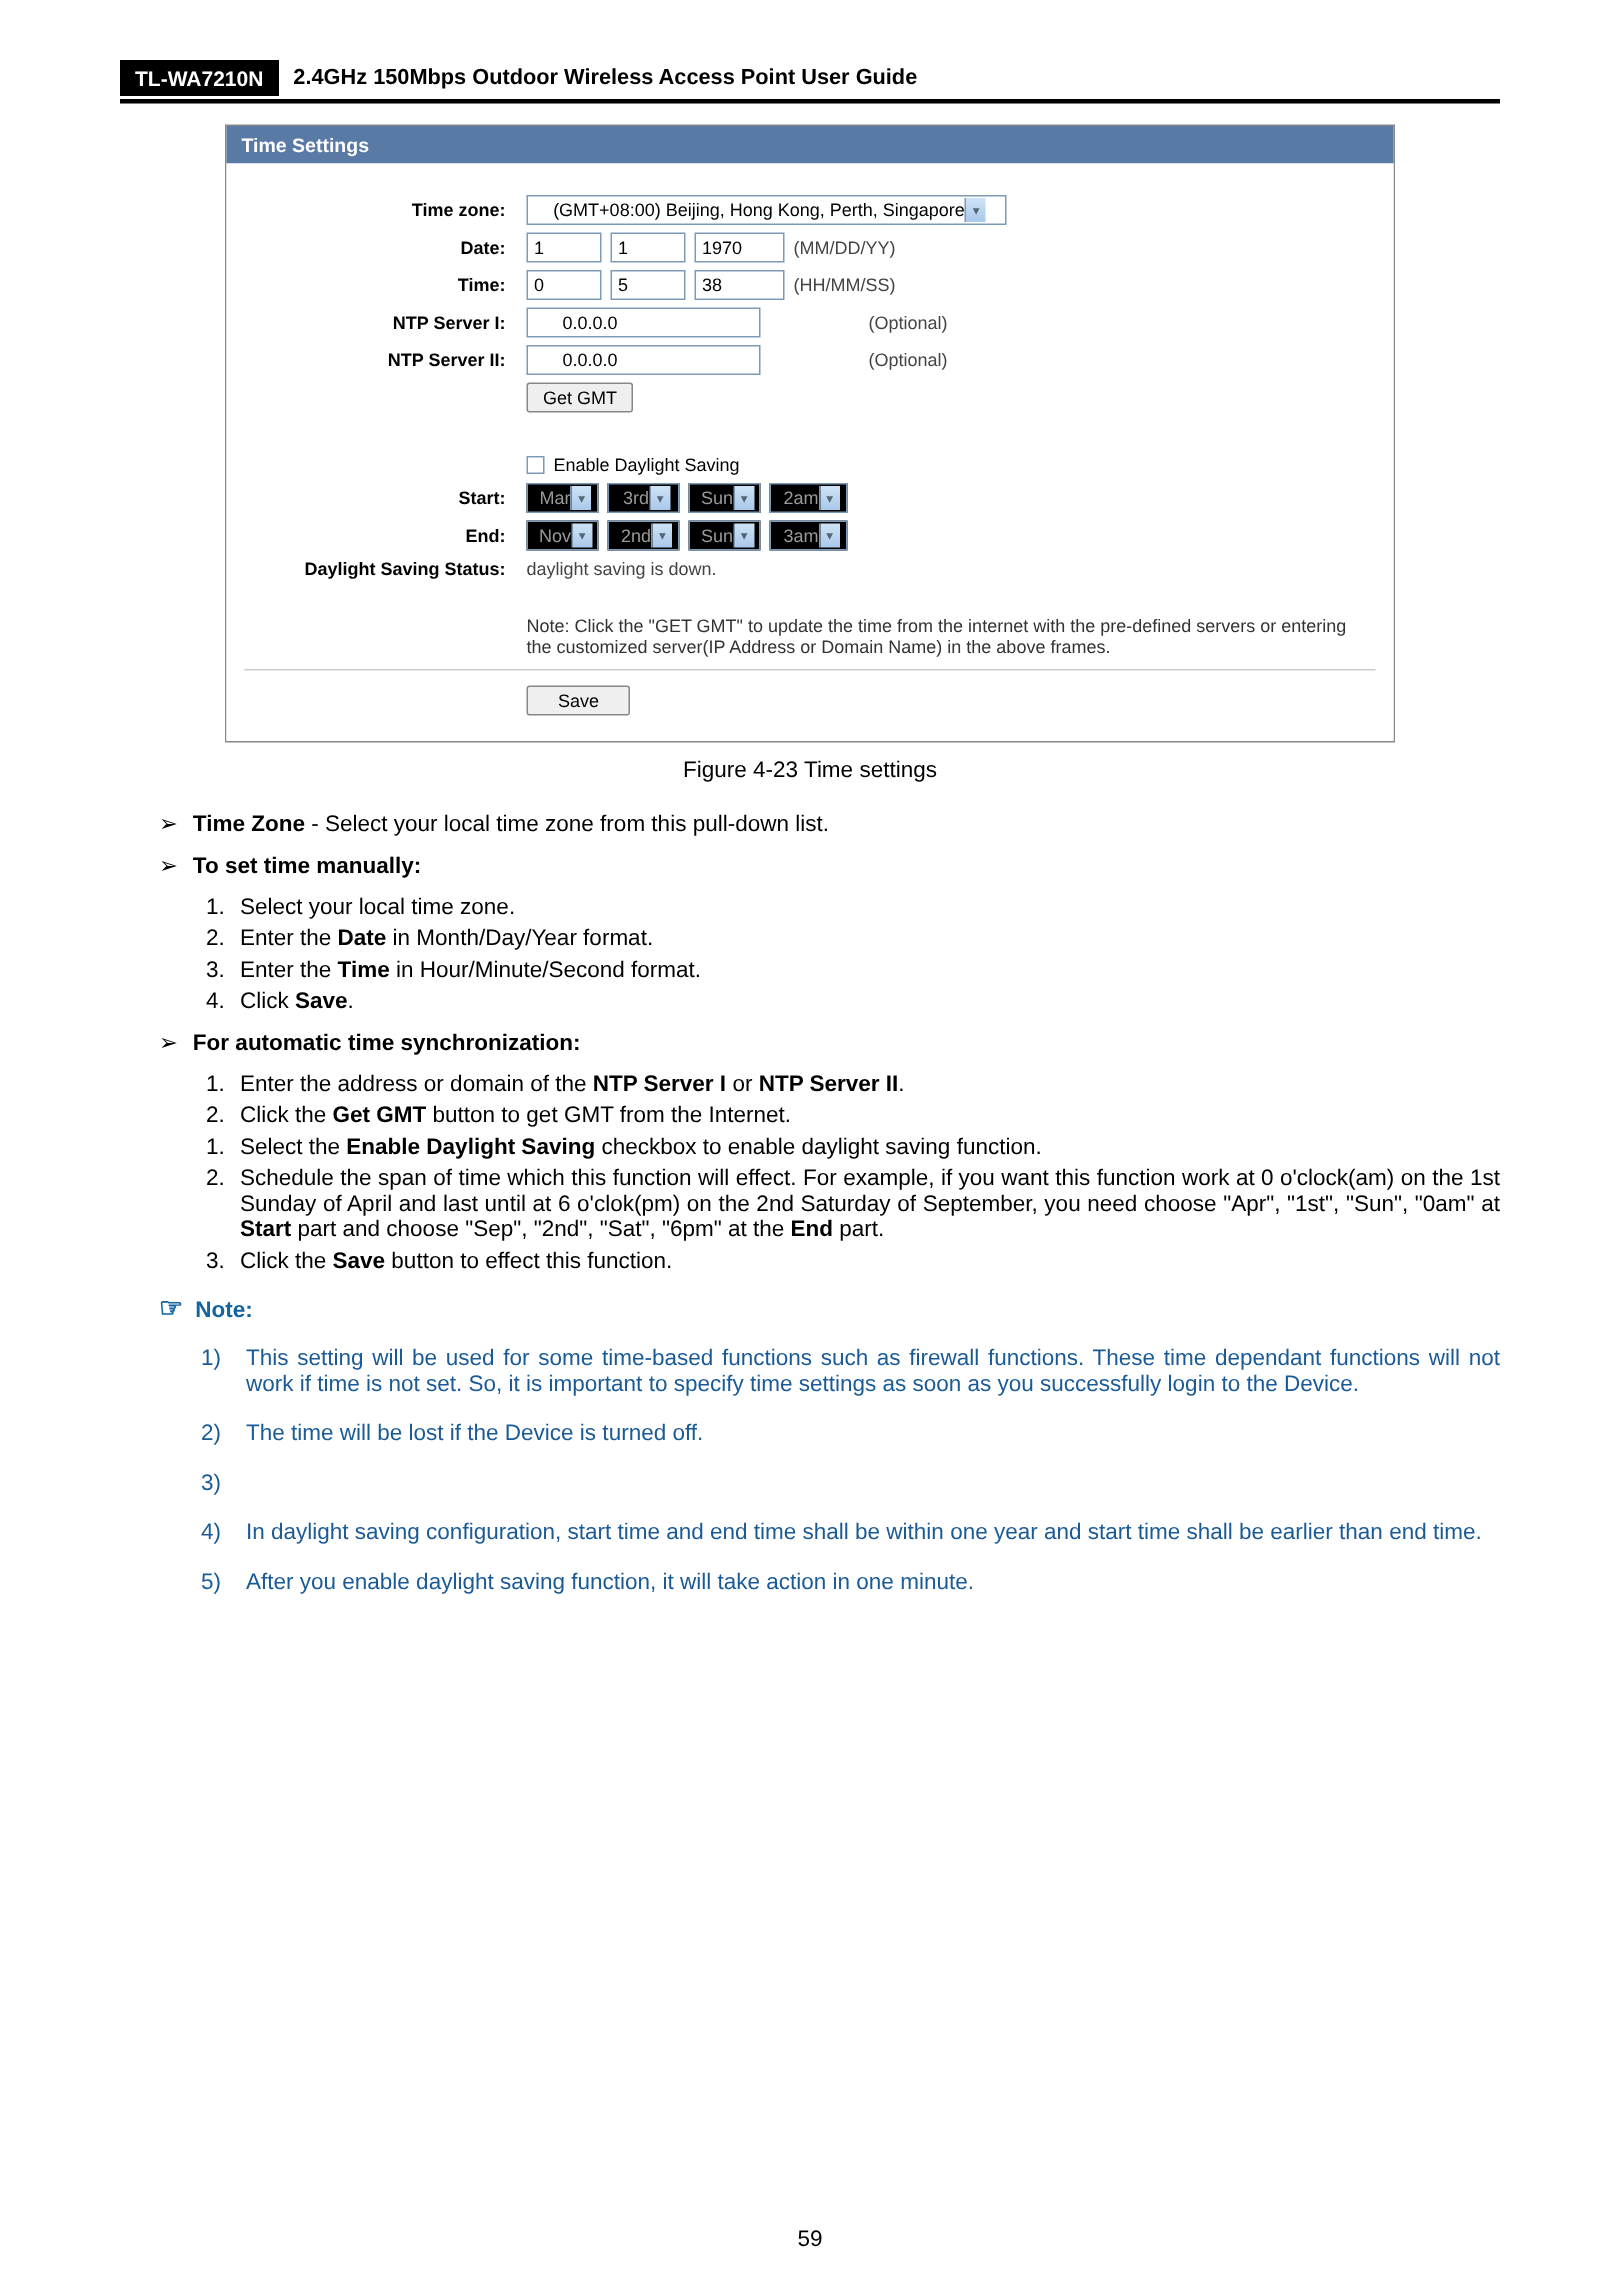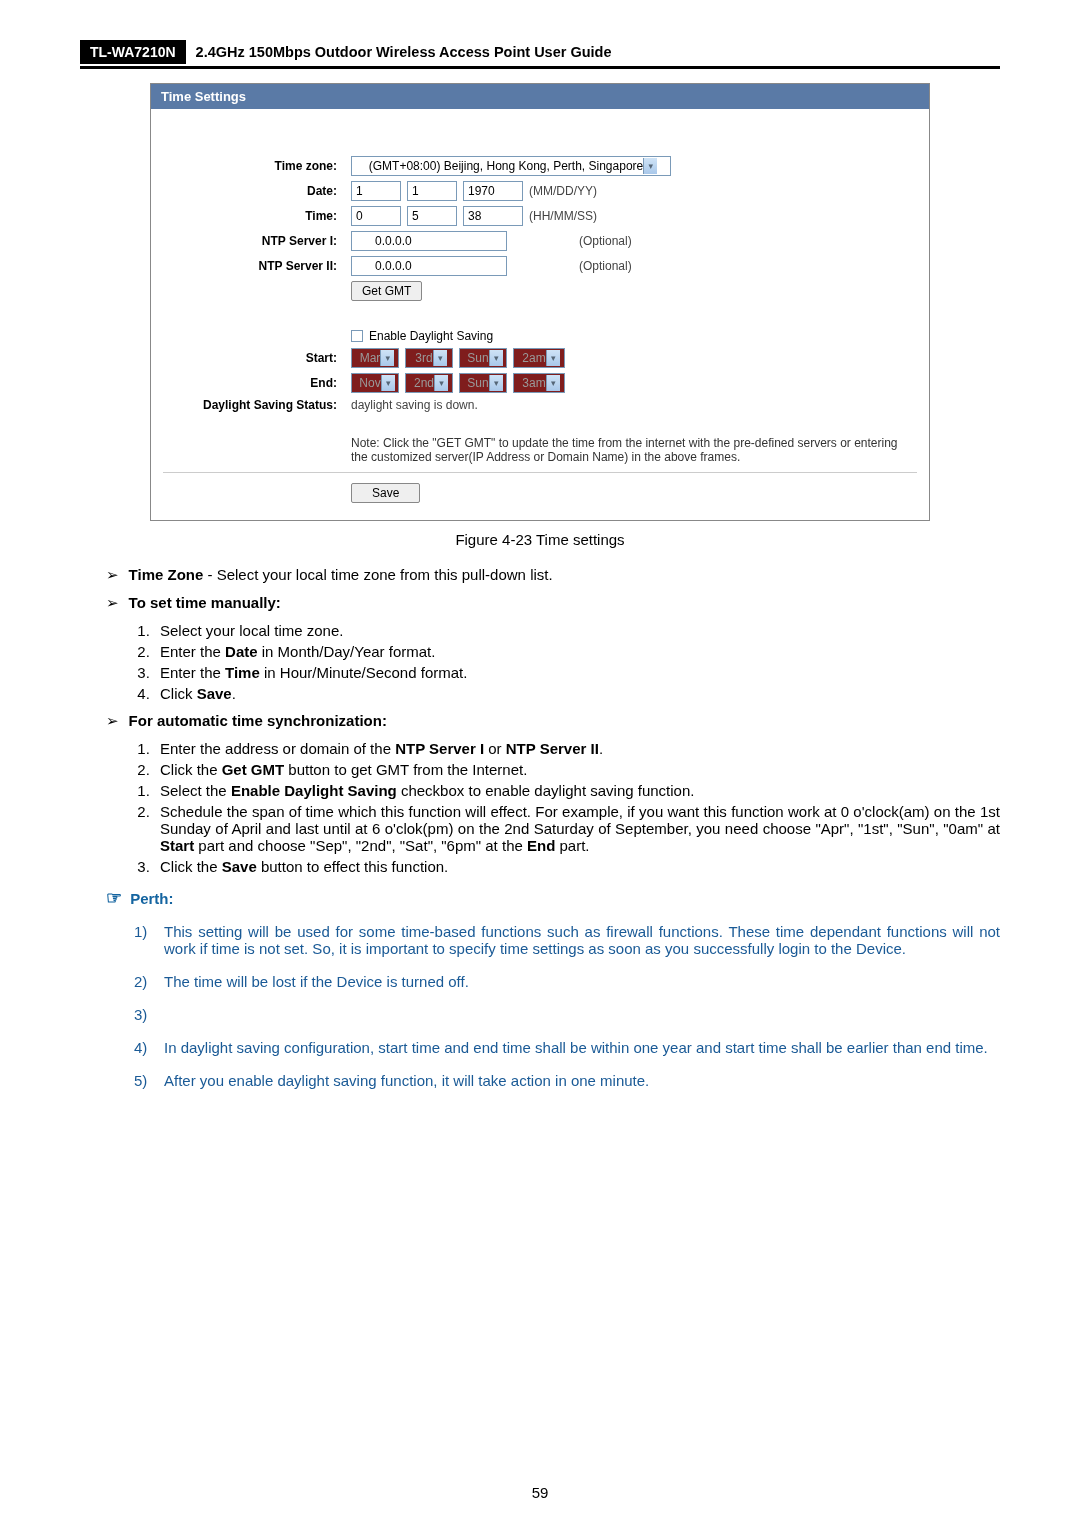--- a/index.html
+++ b/index.html
@@ -3,31 +3,31 @@
 <meta charset="utf-8">
 <style>
   * { box-sizing: border-box; margin: 0; padding: 0; }
   body { width: 1080px; height: 1527px; background: #fff; font-family: Arial, sans-serif; font-size: 15px; color: #000; position: relative; }
   .page { padding: 40px 80px 20px 80px; }
   .header-bar { display: flex; align-items: center; border-bottom: 3px solid #000; padding-bottom: 2px; margin-bottom: 14px; }
   .header-model { background: #000; color: #fff; font-weight: bold; padding: 4px 10px; font-size: 14px; }
   .header-title { font-weight: bold; font-size: 14.5px; margin-left: 10px; }
   .panel { border: 1px solid #888; margin: 0 auto 10px auto; width: 780px; }
   .panel-title { background: #5a7aa6; color: #fff; font-weight: bold; padding: 5px 10px; font-size: 13px; }
-  .panel-body { background: #fff; padding: 8px 0 12px 0; margin-top: 26px; }
+  .panel-body { background: #fff; padding: 8px 0 12px 0; }
   .row { display: flex; align-items: center; margin: 5px 0; font-size: 12px; }
   .row-label { width: 200px; text-align: right; font-weight: bold; padding-right: 14px; }
   .row-ctrl { display: flex; align-items: center; gap: 6px; flex-wrap: wrap; }
   .input-box { border: 1px solid #7a9ab8; background: #fff; padding: 1px 4px; height: 20px; font-size: 12px; display: inline-flex; align-items: center; }
   .input-box.med { width: 156px; padding-left: 23px; }
   .input-box.sm { width: 50px; }
   .input-box.yr { width: 60px; }
   .select-box { border: 1px solid #7a9ab8; background: #fff; padding: 1px 4px; height: 20px; font-size: 12px; display: inline-flex; align-items: center; justify-content: center; }
   .select-box.big { width: 320px; }
-  .select-box.disabled { background: #7f1d1d; color: #999; }
+  .select-box.disabled { background: #000000; color: #999; }
   .chevron { width:14px; height:16px; background: linear-gradient(#cfe3f6,#a9c8ea); border-left:1px solid #7a9ab8; display:inline-flex; align-items:center; justify-content:center; margin-right:-4px; font-size:9px; color:#4a6; }
   .chevron::before { content: "▾"; color:#567; }
   .btn { border:1px solid #888; background:#efefef; padding:2px 10px; font-size:12px; border-radius:2px; }
   .hint { font-size: 12px; color:#444; }
   .note-text { font-size:12px; color:#333; width:560px; }
   .fig-caption { text-align:center; margin:10px 0 18px 0; font-size:15px; }
   .body-text { font-size:15px; color:#000; text-align: justify; }
   ul.tri { list-style:none; margin-left:26px; }
   ul.tri > li { margin:10px 0; }
   ul.tri > li::before { content:"➢"; margin-right:10px; }
@@ -200,21 +200,21 @@
     <li><span>Enter the address or domain of the </span><span class="b">NTP Server I</span><span> or </span><span class="b">NTP Server II</span><span>.</span></li>
     <li><span>Click the </span><span class="b">Get GMT</span><span> button to get GMT from the Internet.</span></li>
   </ol>
 
   <ol class="num body-text">
     <li><span>Select the </span><span class="b">Enable Daylight Saving</span><span> checkbox to enable daylight saving function.</span></li>
     <li style="text-align:justify;"><span>Schedule the span of time which this function will effect. For example, if you want this function work at 0 o'clock(am) on the 1st Sunday of April and last until at 6 o'clok(pm) on the 2nd Saturday of September, you need choose "Apr", "1st", "Sun", "0am" at </span><span class="b">Start</span><span> part and choose "Sep", "2nd", "Sat", "6pm" at the </span><span class="b">End</span><span> part.</span></li>
     <li><span>Click the </span><span class="b">Save</span><span> button to effect this function.</span></li>
   </ol>
 
-  <div class="note-icon">Perth:</div>
+  <div class="note-icon">Note:</div>
   <ol class="notes">
     <li>
         <span class="nidx">1)</span>
         <span class="ntxt">This setting will be used for some time-based functions such as firewall functions. These time dependant functions will not work if time is not set. So, it is important to specify time settings as soon as you successfully login to the Device.</span>
       </li>
     <li>
         <span class="nidx">2)</span>
         <span class="ntxt">The time will be lost if the Device is turned off.</span>
       </li>
     <li>

